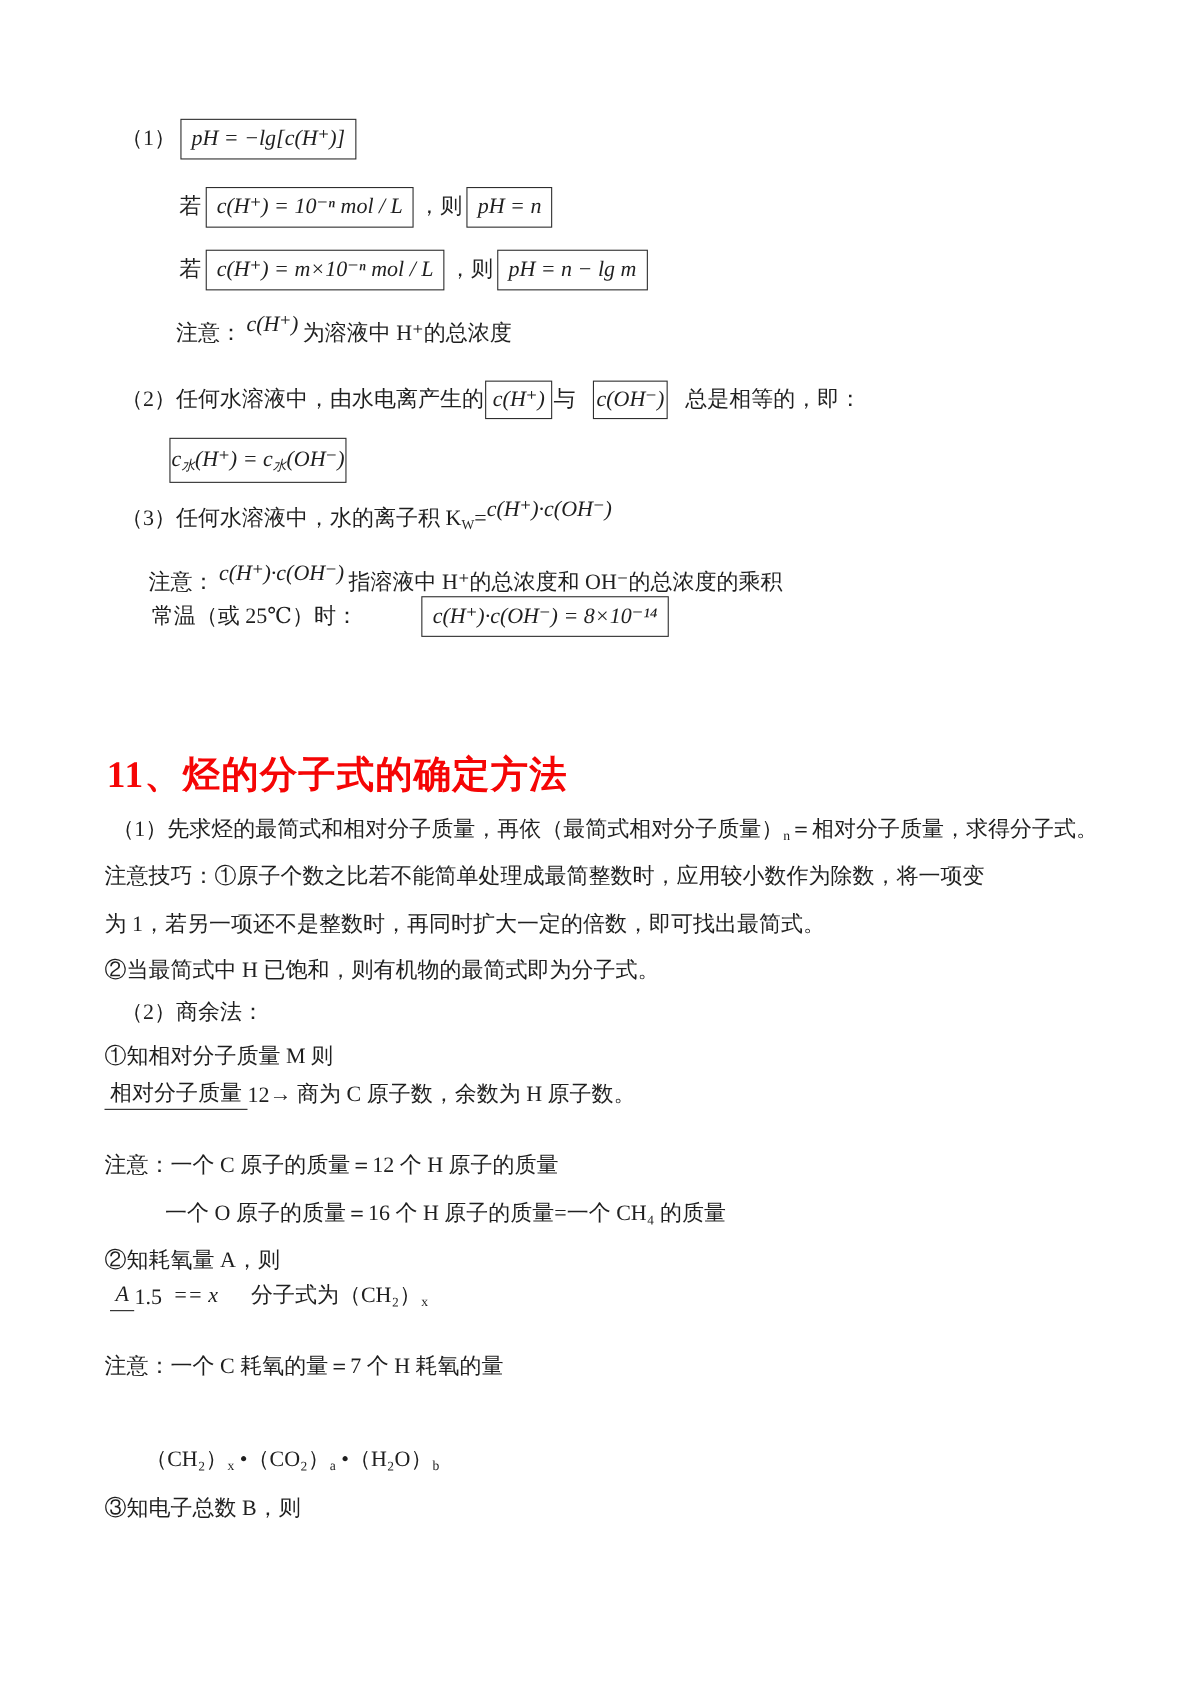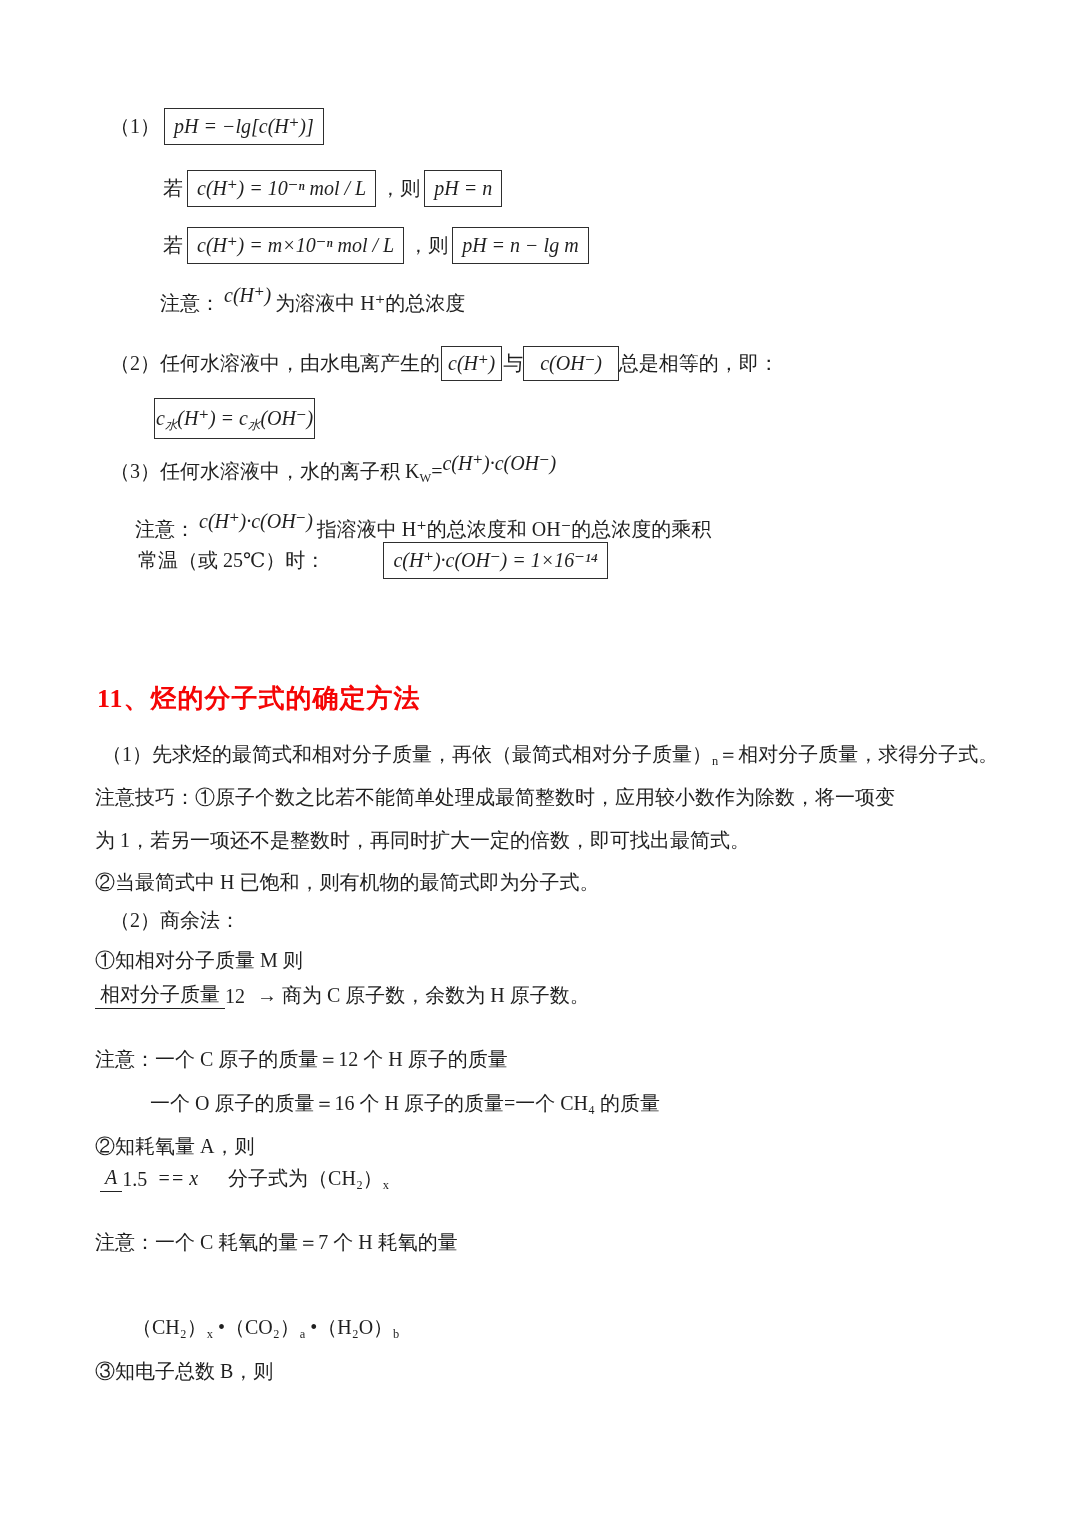--- a/index.html
+++ b/index.html
@@ -21,26 +21,26 @@
     padding:4px 9px; font-style:italic; margin:0 4px;
     white-space:pre;
   }
   .raised { position:relative; top:-8px; margin:0 4px; }
   sub { font-size:0.62em; line-height:0; vertical-align:-0.3em; }
   .frac { display:inline-flex; flex-direction:row; align-items:center; line-height:1.15; }
   .frac .num { border-bottom:1.8px solid #222; padding:0 5px 2px 5px; text-align:center; }
   .frac .den { padding-top:2px; text-align:center; }
   .heading {
     position:absolute; font-weight:bold; color:var(--accent-red);
-    font-size:26px; letter-spacing:1px; white-space:pre;
+    font-size:34px; letter-spacing:1px; white-space:pre;
   }
   .gap-box { margin-left:58px; }
   .eq-after { margin-left:10px; }
   .wide-gap { margin-left:30px; }
-  .arrow-after { margin-left:12px; }
+  .arrow-after { margin-left:0; }
 </style>
 </head>
 <body>
 
 <div class="page">
 
   <div class="line" style="left:110px;top:108px">
     <span class="t">（1）</span>
     <span class="box">pH = −lg[c(H⁺)]</span>
   </div>
@@ -62,42 +62,42 @@
   <div class="line" style="left:160px;top:290px">
     <span class="t">注意：</span>
     <span class="fx raised">c(H⁺)</span>
     <span class="t">为溶液中 H⁺的总浓度</span>
   </div>
 
   <div class="line" style="left:110px;top:346px">
     <span class="t">（2）任何水溶液中，由水电离产生的</span>
     <span class="box" style="margin:0 1px;padding:3px 6px">c(H⁺)</span>
     <span class="t">与</span>
-    <span class="box" style="margin:0 0;padding:3px 16px">c(OH⁻)</span>
+    <span class="box" style="margin:0 16px;padding:3px 2px">c(OH⁻)</span>
     <span class="t">总是相等的，即：</span>
   </div>
 
   <div class="line" style="left:150px;top:398px">
     <span class="box" style="padding:6px 1px">c<sub>水</sub>(H⁺) = c<sub>水</sub>(OH⁻)</span>
   </div>
 
   <div class="line" style="left:110px;top:458px">
     <span class="t">（3）任何水溶液中，水的离子积 K<sub>W</sub>=</span>
     <span class="fx raised" style="margin-left:0">c(H⁺)·c(OH⁻)</span>
   </div>
 
   <div class="line" style="left:135px;top:516px">
     <span class="t">注意：</span>
     <span class="fx raised">c(H⁺)·c(OH⁻)</span>
     <span class="t">指溶液中 H⁺的总浓度和 OH⁻的总浓度的乘积</span>
   </div>
 
   <div class="line" style="left:138px;top:542px">
     <span class="t">常温（或 25℃）时：</span>
-    <span class="box gap-box">c(H⁺)·c(OH⁻) = 1×16⁻¹⁴</span>
+    <span class="box gap-box">c(H⁺)·c(OH⁻) = 8×10⁻¹⁴</span>
   </div>
 
 
   <div class="heading" style="left:97px;top:681px">11、烃的分子式的确定方法</div>
 
   <div class="line" style="left:102px;top:741px">
     <span class="t">（1）先求烃的最简式和相对分子质量，再依（最简式相对分子质量）<sub>n</sub>＝相对分子质量，求得分子式。</span>
   </div>
 
   <div class="line" style="left:95px;top:784px">

